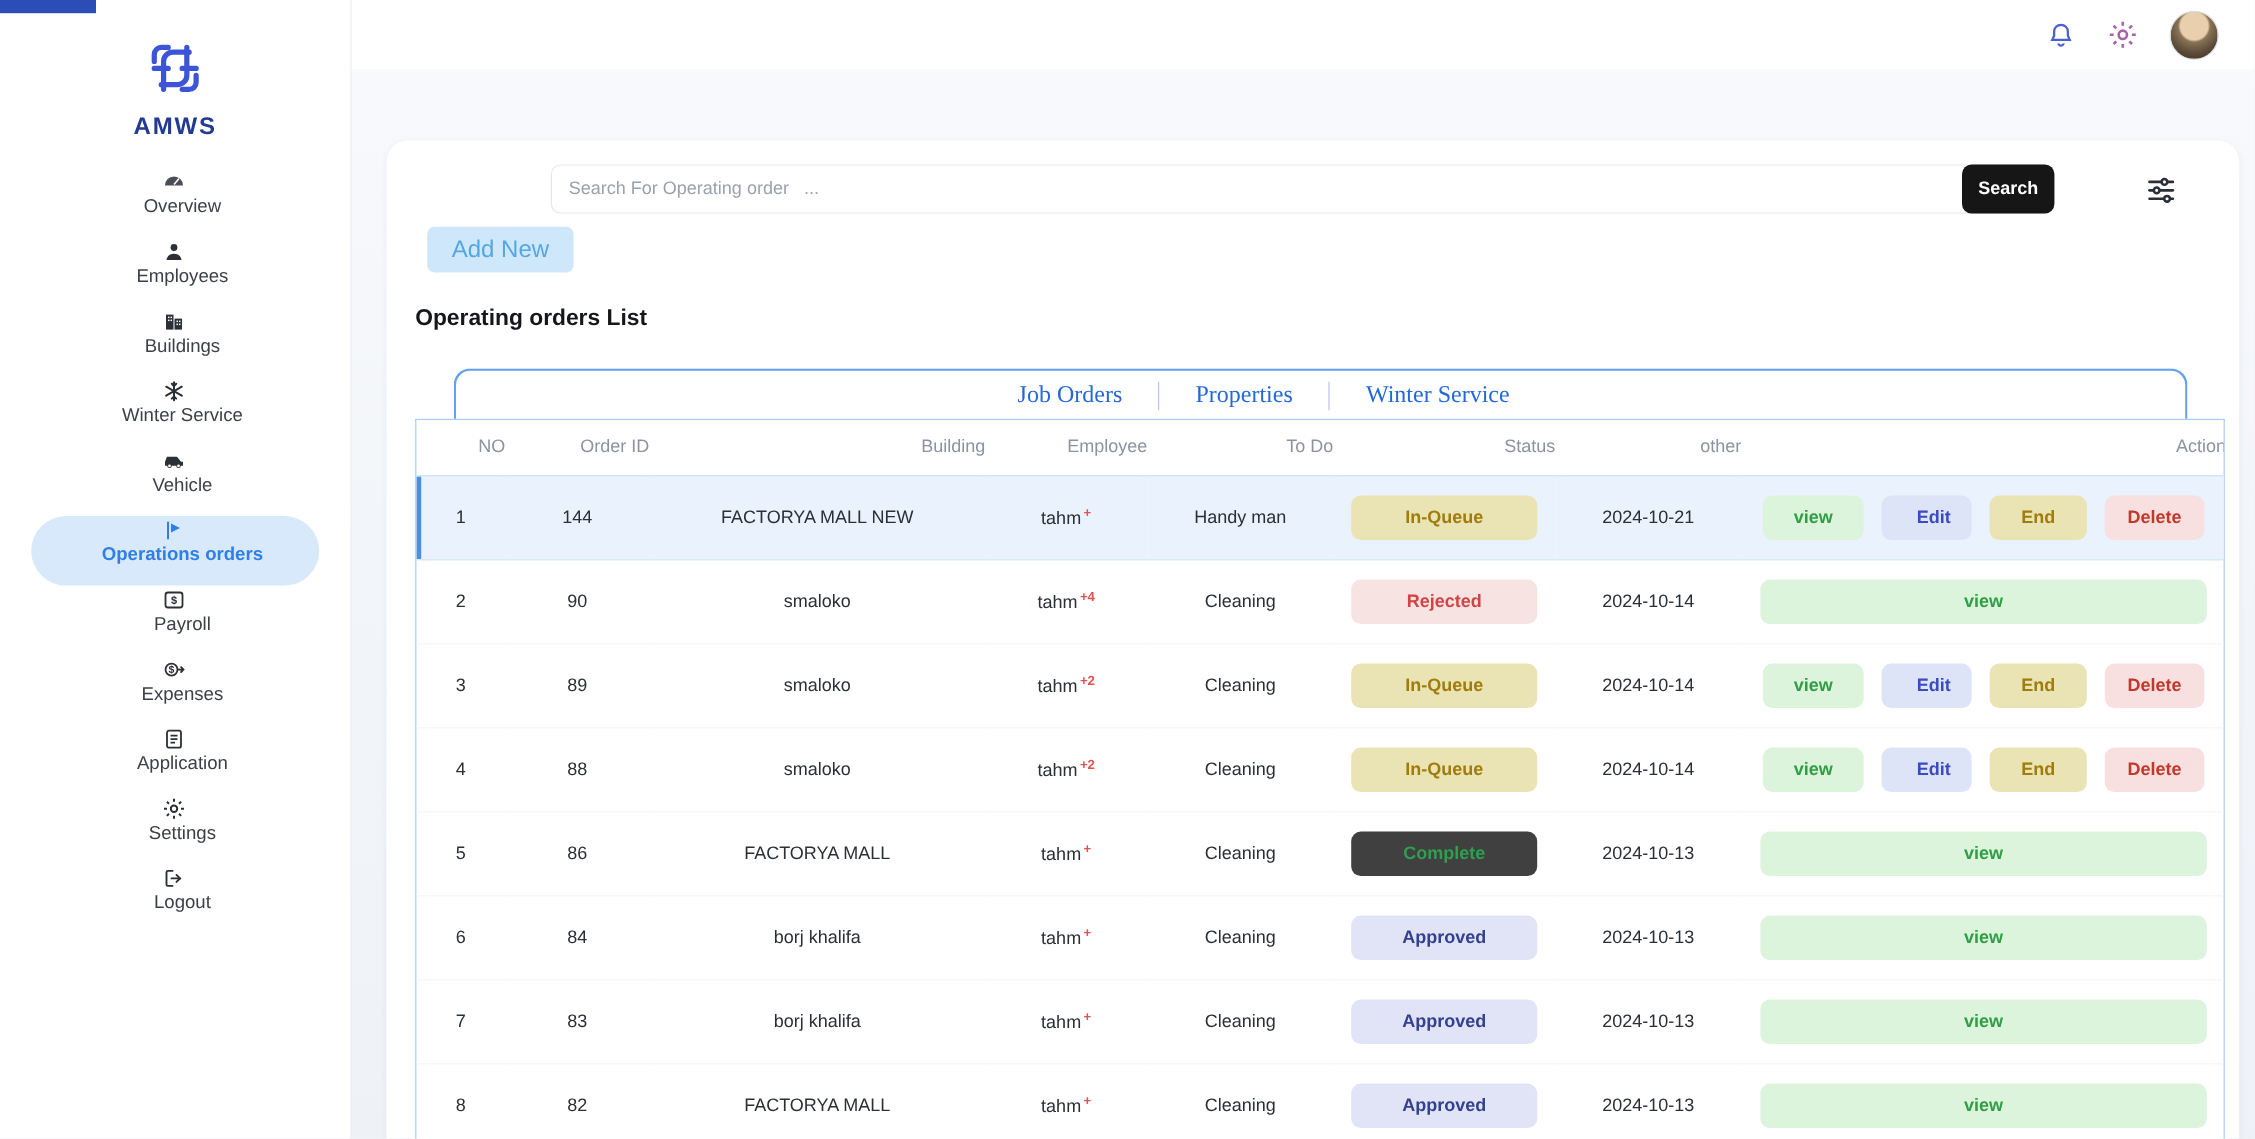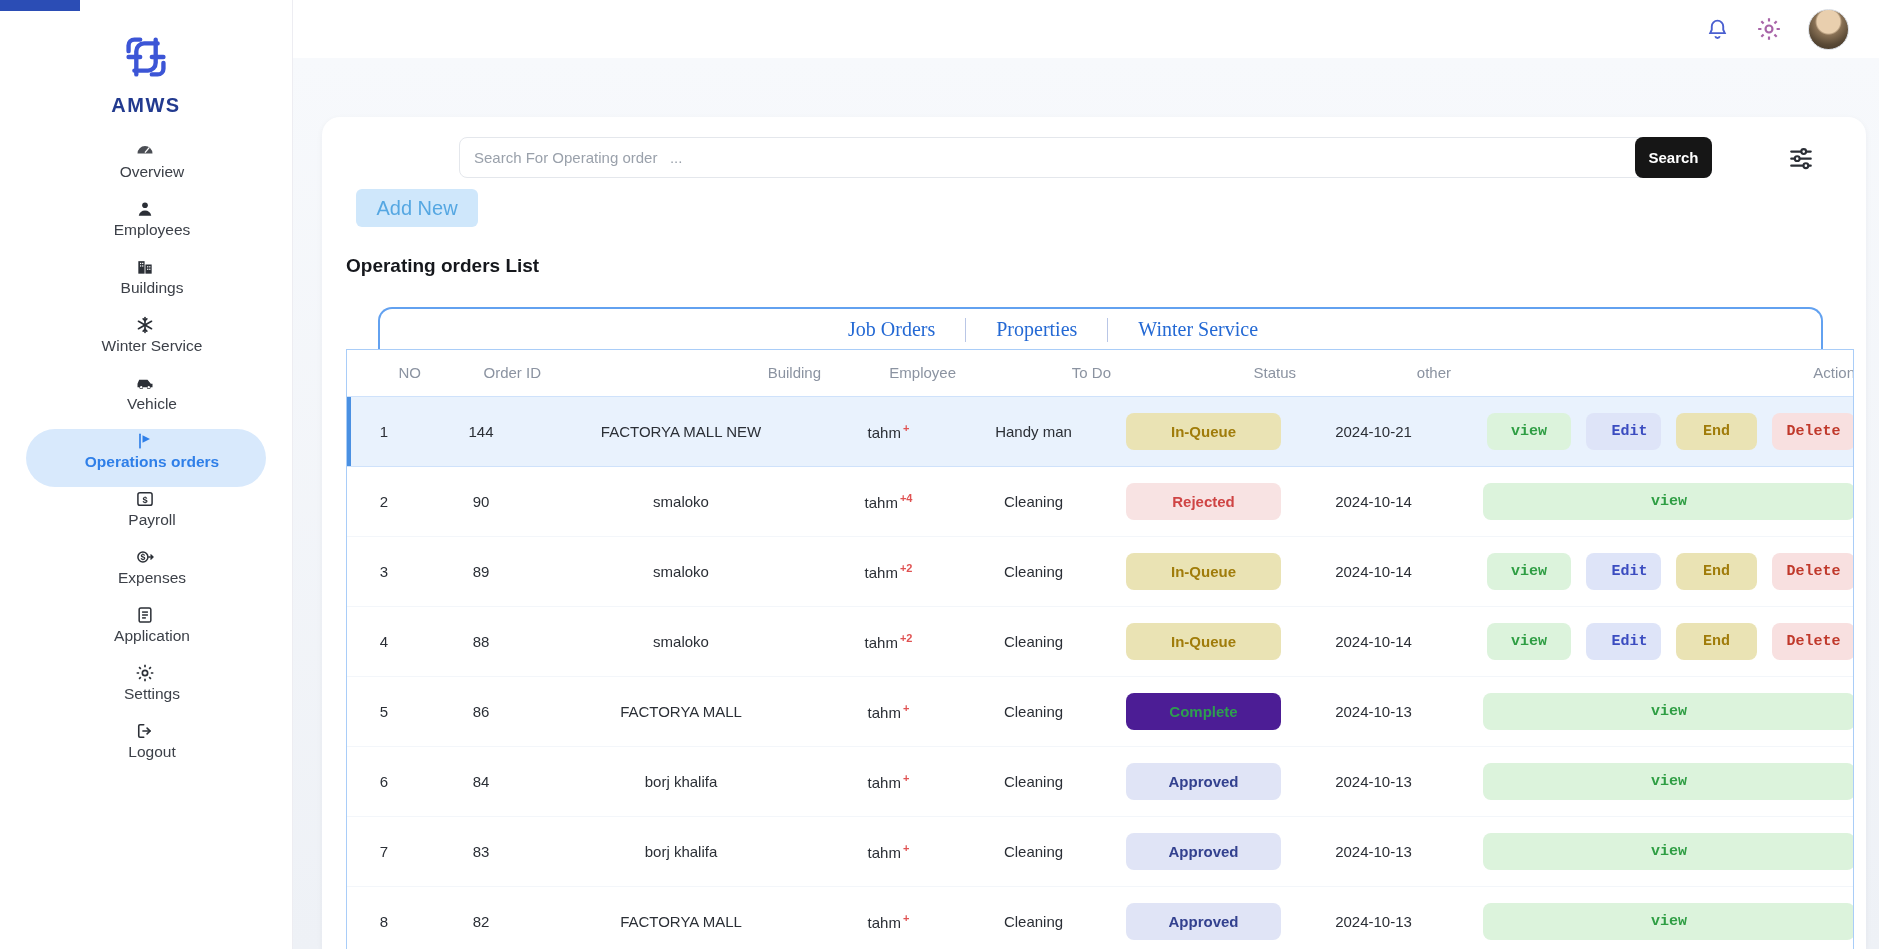--- a/index.html
+++ b/index.html
@@ -51,24 +51,24 @@
   tbody tr { border-top:1px solid #f3f6fa; }
   tr.hl { background:#e9f2fd; }
   tr.hl td { border-top:1px solid #cfe2fb; border-bottom:1px solid #cfe2fb; }
   tr.hl td:first-child { box-shadow:inset 4px 0 0 #4a90e2; }
 
   .sup { color:#e05252; font-size:11px; vertical-align:super; margin-left:2px; font-weight:700; }
 
   .badge { display:inline-block; width:155px; line-height:37px; border-radius:8px; font-weight:700; font-size:15px; }
   .b-queue    { background:#eae3b4; color:#a07c0a; }
   .b-rejected { background:#f8e3e3; color:#cf4444; }
-  .b-complete { background:#4c1d95; color:#2e9e4f; }
+  .b-complete { background:#404040; color:#2e9e4f; }
   .b-approved { background:#e0e4f6; color:#33418f; }
 
-  .acts { display:flex; justify-content:flex-end; gap:15px;font-family:Liberation Mono, monospace; }
+  .acts { display:flex; justify-content:center; gap:15px; }
   .abtn { height:37px; border:none; border-radius:8px; font-weight:700; font-size:15px; cursor:pointer; font-family:inherit; }
   .a-view   { background:#dcf3dc; color:#2f9e44; width:84px; }
   .a-view.full { width:372px; }
   .a-edit   { background:#dee4f8; color:#3b4cc0; width:75px;padding-left:12px; }
   .a-end    { background:#eae3b4; color:#a07c0a; width:81px; }
   .a-delete { background:#f8e0e0; color:#c0392b; width:83px; }
 </style>
 </head>
 <body>
 

